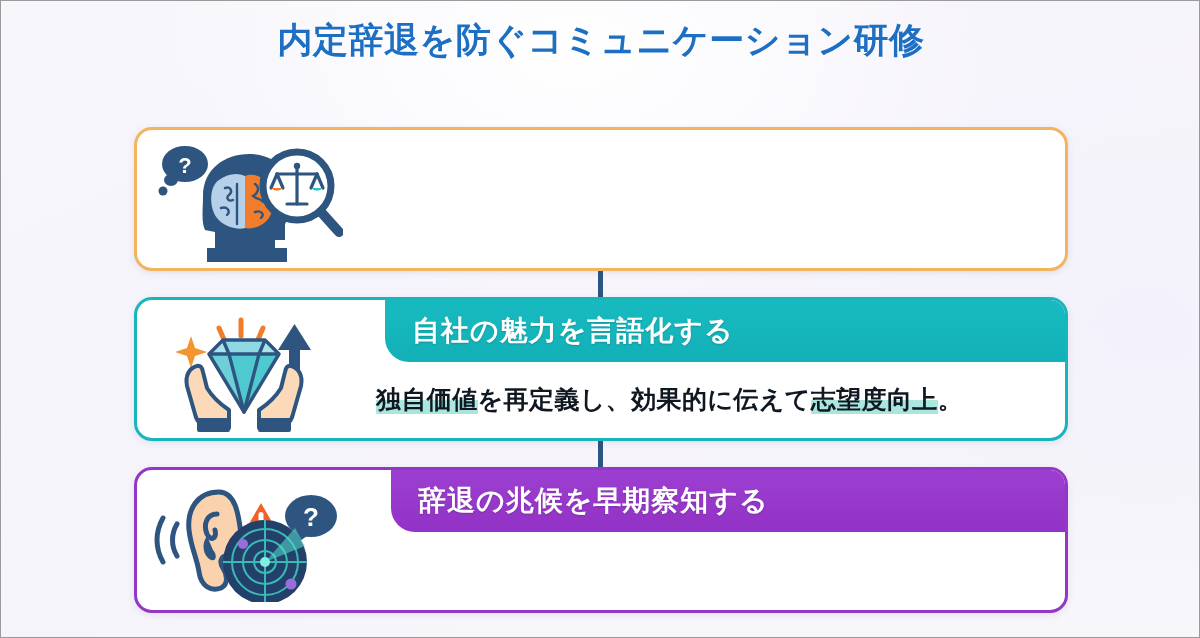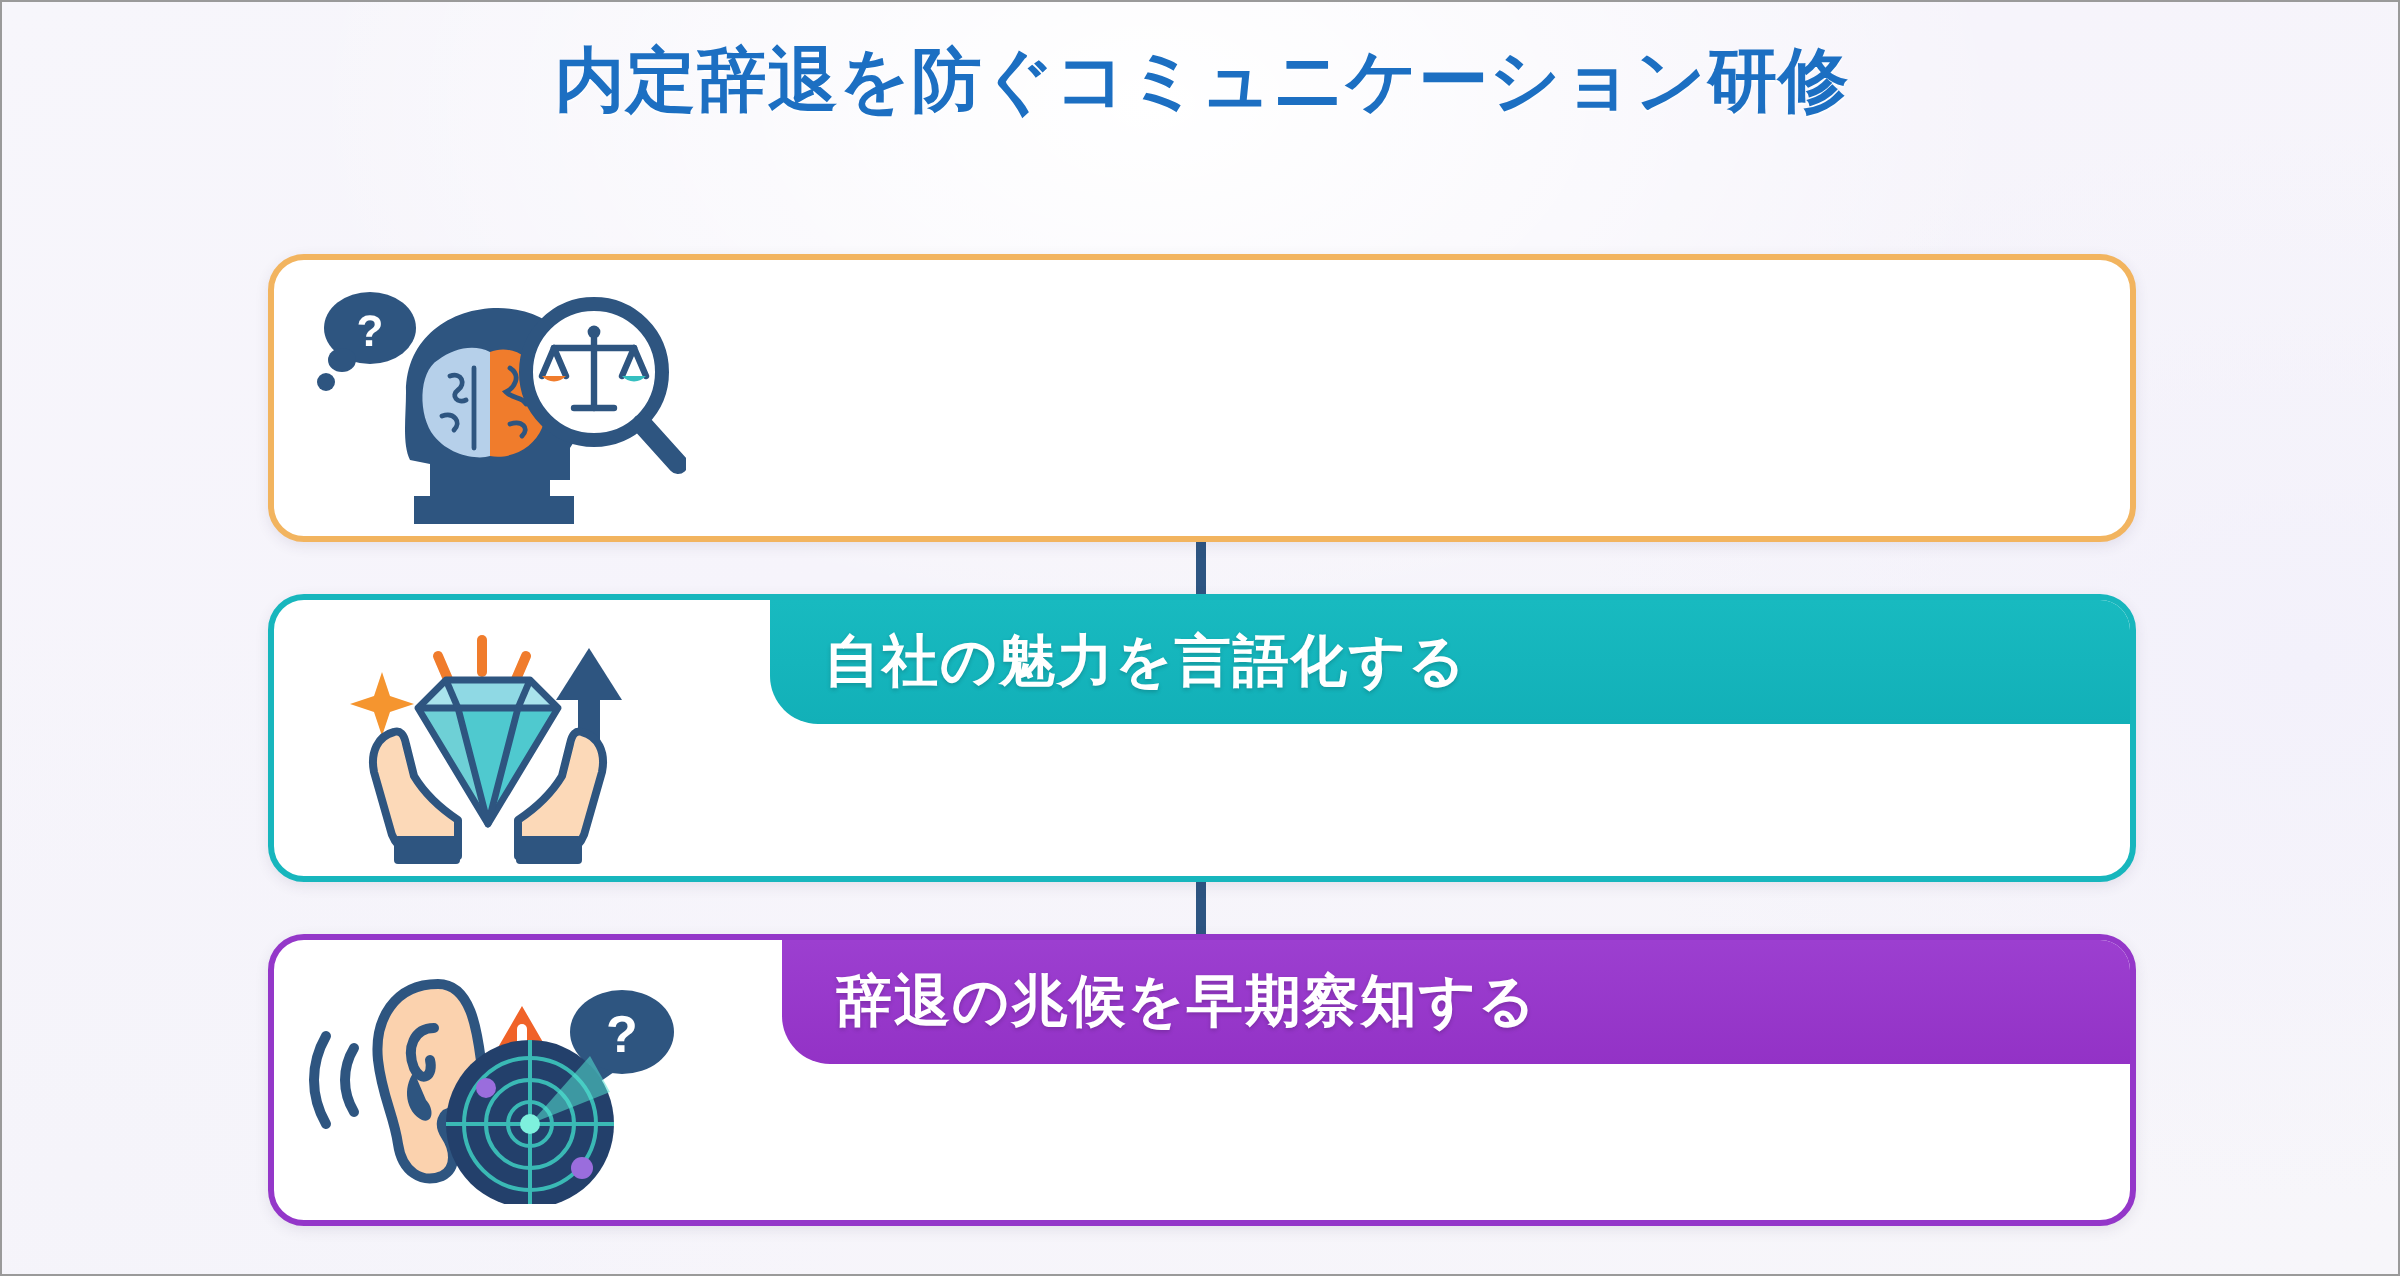--- a/index.html
+++ b/index.html
@@ -214,20 +214,25 @@
           <path d="M146 60 C154 62 158 70 156 80 L148 108 C146 118 138 122 130 122 L114 122 L114 104
                    C120 100 130 92 136 82 L140 66 C141 61 143 59 146 60 Z" fill="#fcd9b8" stroke="#2e5580" stroke-width="4" stroke-linejoin="round"></path>
           <rect x="113" y="112" width="33" height="14" rx="2" fill="#2e5580"></rect>
         </svg>
       </div>
 
       <div class="headband" id="band2">
         <span class="headtext">自社の魅力を言語化する</span>
       </div>
 
+      <div class="bodyrow">
+        <div class="bodytext">
+          <span class="hl hl-teal">独自価値</span><span>を再定義し、効果的に伝えて</span><span class="hl hl-teal">志望度向上</span><span>。</span>
+        </div>
+      </div>
 
     </div>
   </div>
 
   <div class="card" id="card3">
     <div class="card-inner">
 
       <div class="iconbox">
         <svg viewBox="0 0 198 126">
 

